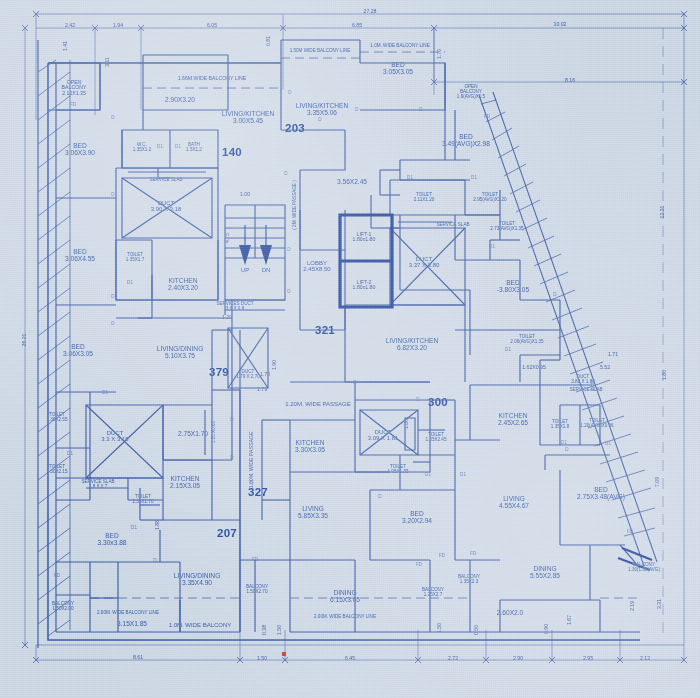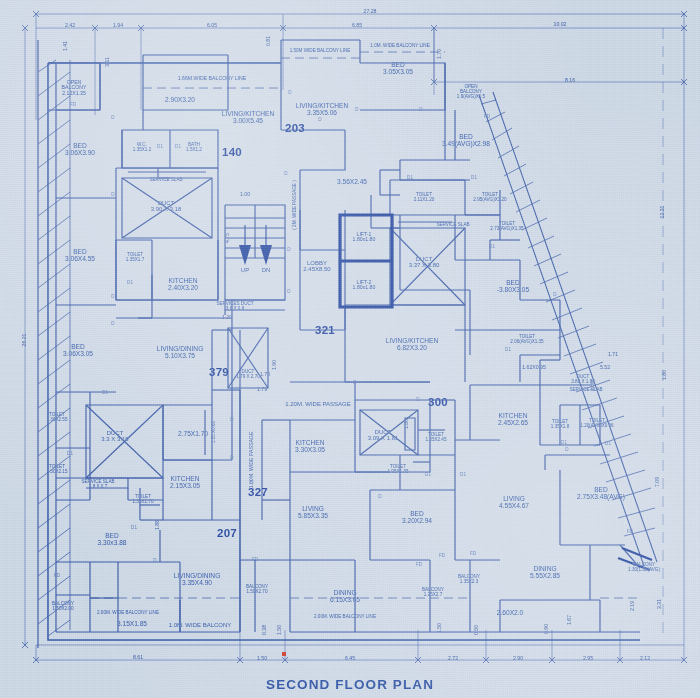--- a/index.html
+++ b/index.html
@@ -624,16 +624,15 @@
       <div class="lbl t5 faint" style="left: 57px; top: 576px;">FD</div>
       <div class="lbl t5 faint" style="left: 255px; top: 560px;">FD</div>
       <div class="lbl t5 faint" style="left: 442px; top: 556px;">FD</div>
       <div class="lbl t5 faint" style="left: 473px; top: 554px;">FD</div>
       <div class="lbl t5 faint" style="left: 630px; top: 532px;">FD</div>
       <div class="lbl t5 faint" style="left: 419px; top: 565px;">FD</div>
     </div>
 
   <div class="reddot" style="left:282px;top:652px;"></div>
 
-  <div class="title" style="left:350px;top:684px;">SECOND FLOOR PLAN</div>
 
   <div id="grain"></div>
 </div>
 
 </body></html>

